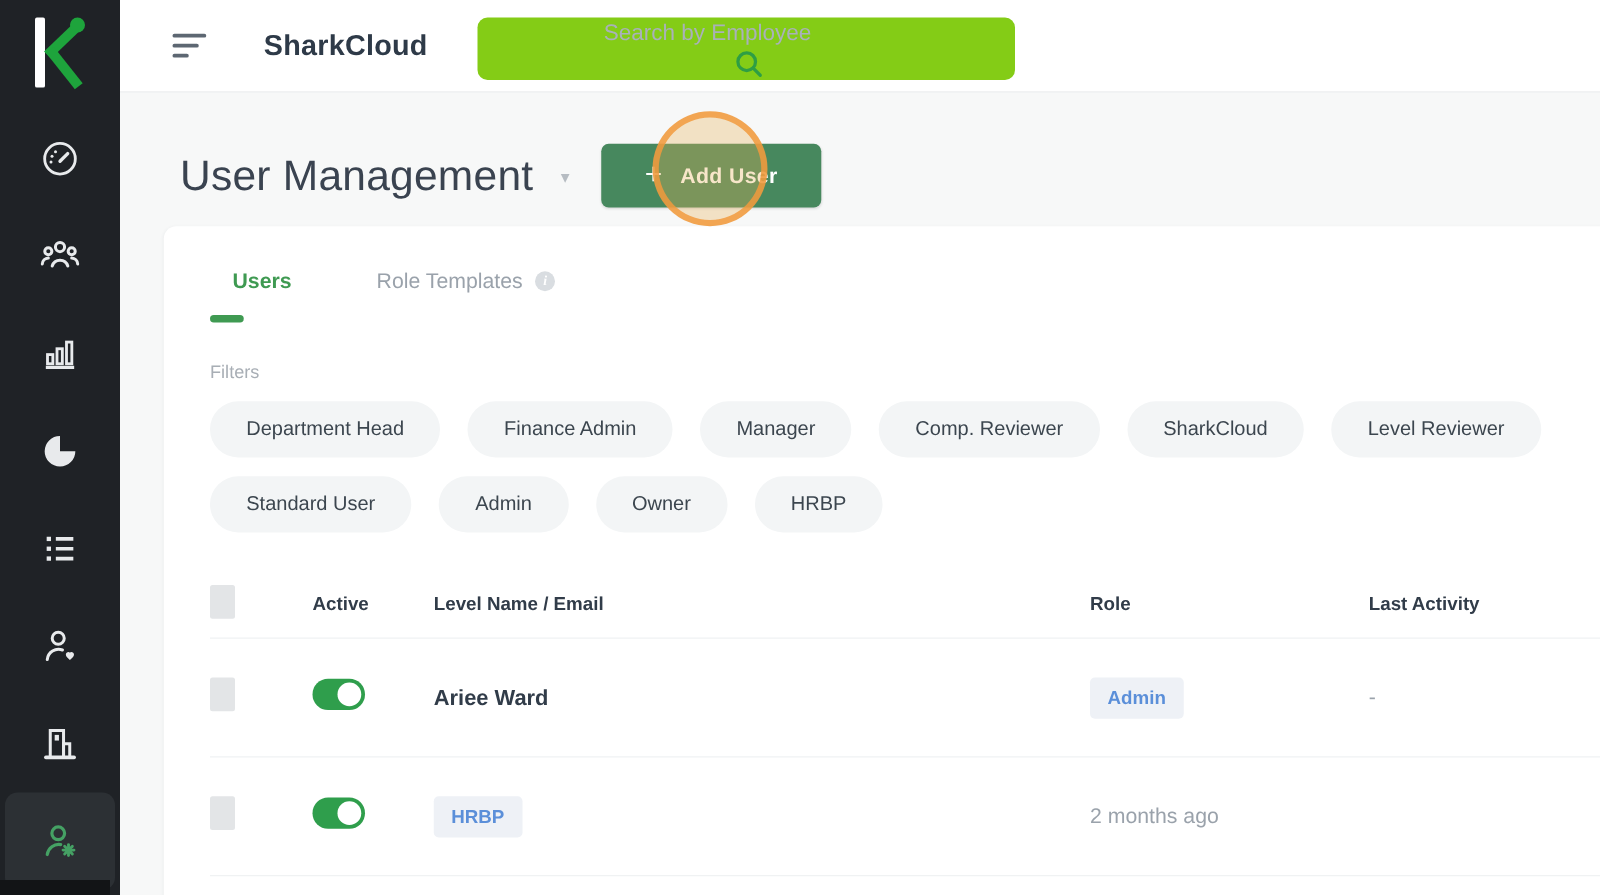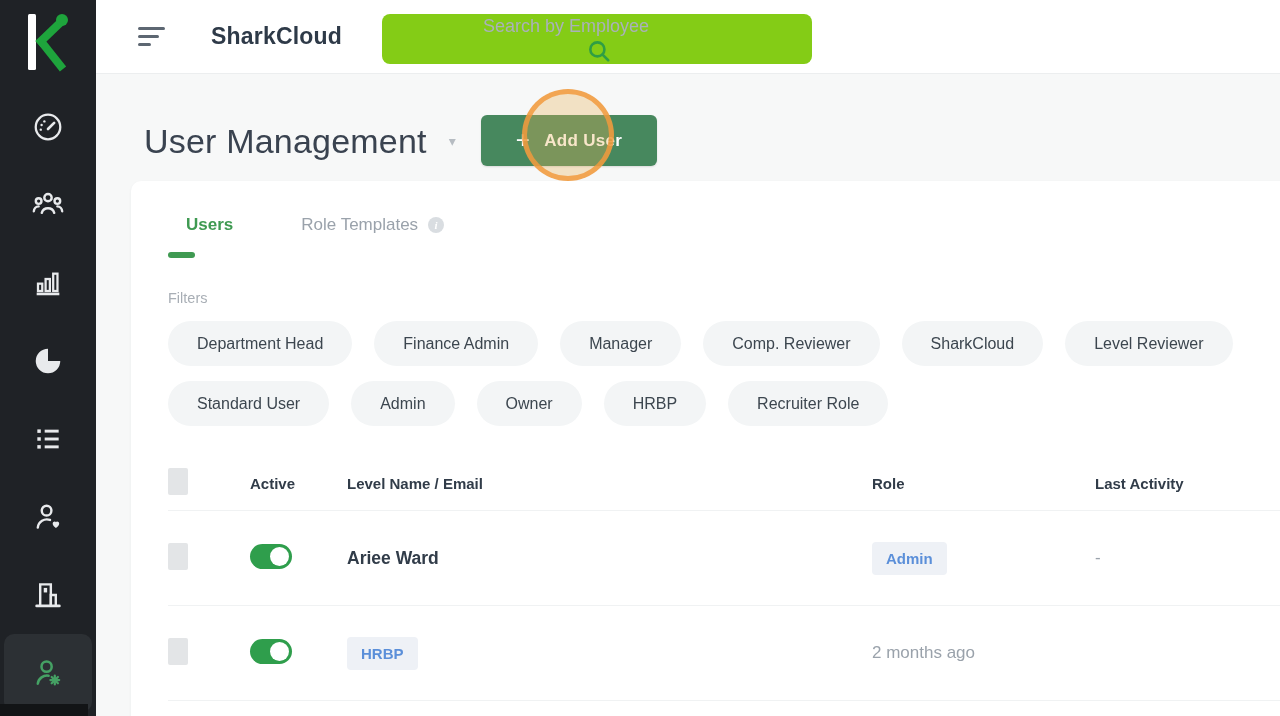--- a/index.html
+++ b/index.html
@@ -289,23 +289,20 @@
   </div>
       <div class="pill">
     <span>Admin</span>
   </div>
       <div class="pill">
     <span>Owner</span>
   </div>
       <div class="pill">
     <span>HRBP</span>
   </div>
-      <div class="pill">
-    <span>Recruiter Role</span>
-  </div>
     </div>
 
   <div class="table">
     <div class="trow thead">
       <div><span class="checkbox" style="display:inline-block"></span></div>
       <div>Active</div>
       <div>Level Name / Email</div>
       <div>Role</div>
       <div>Last Activity</div>
     </div>

